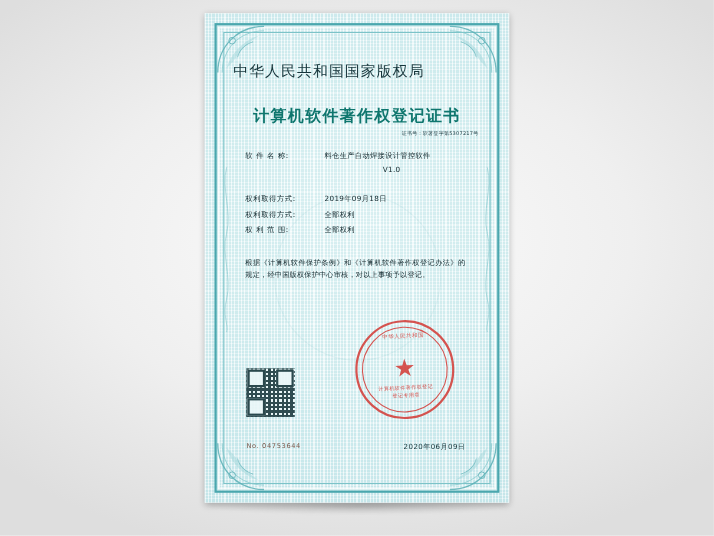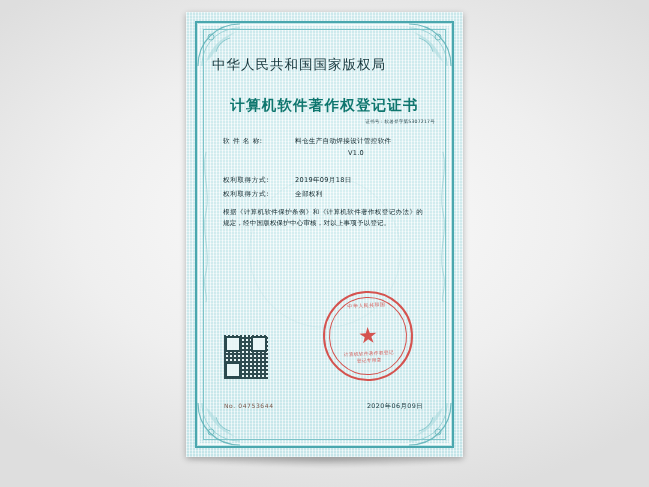--- a/index.html
+++ b/index.html
@@ -153,21 +153,21 @@
   .value .sub {
     display: block;
     margin-top: 3px;
     text-align: center;
   }
   .row.tight { margin-bottom: 5px; }
   .gap { height: 6px; }
 
   
   .legal {
-    margin-top: 8px;
+    margin-top: 20px;
     padding: 0 14px 0 11px;
     font-size: 6.5px;
     line-height: 1.75;
     color: #10262b;
     text-align: justify;
     letter-spacing: 0.2px;
   }
 
   
   .bottom {
@@ -358,20 +358,24 @@
           <div class="label">权利取得方式:</div>
           <div class="value">2019年09月18日</div>
         </div>
 
 
         <div class="row tight">
           <div class="label">权利取得方式:</div>
           <div class="value">全部权利</div>
         </div>
 
+        <div class="row tight">
+          <div class="label">权 利 范 围:</div>
+          <div class="value">全部权利</div>
+        </div>
 
 
       </div>
 
       <div class="legal">根据《计算机软件保护条例》和《计算机软件著作权登记办法》的规定，经中国版权保护中心审核，对以上事项予以登记。</div>
 
       <div class="bottom">
 
         <div class="qr">
           <div class="eye a"></div>

